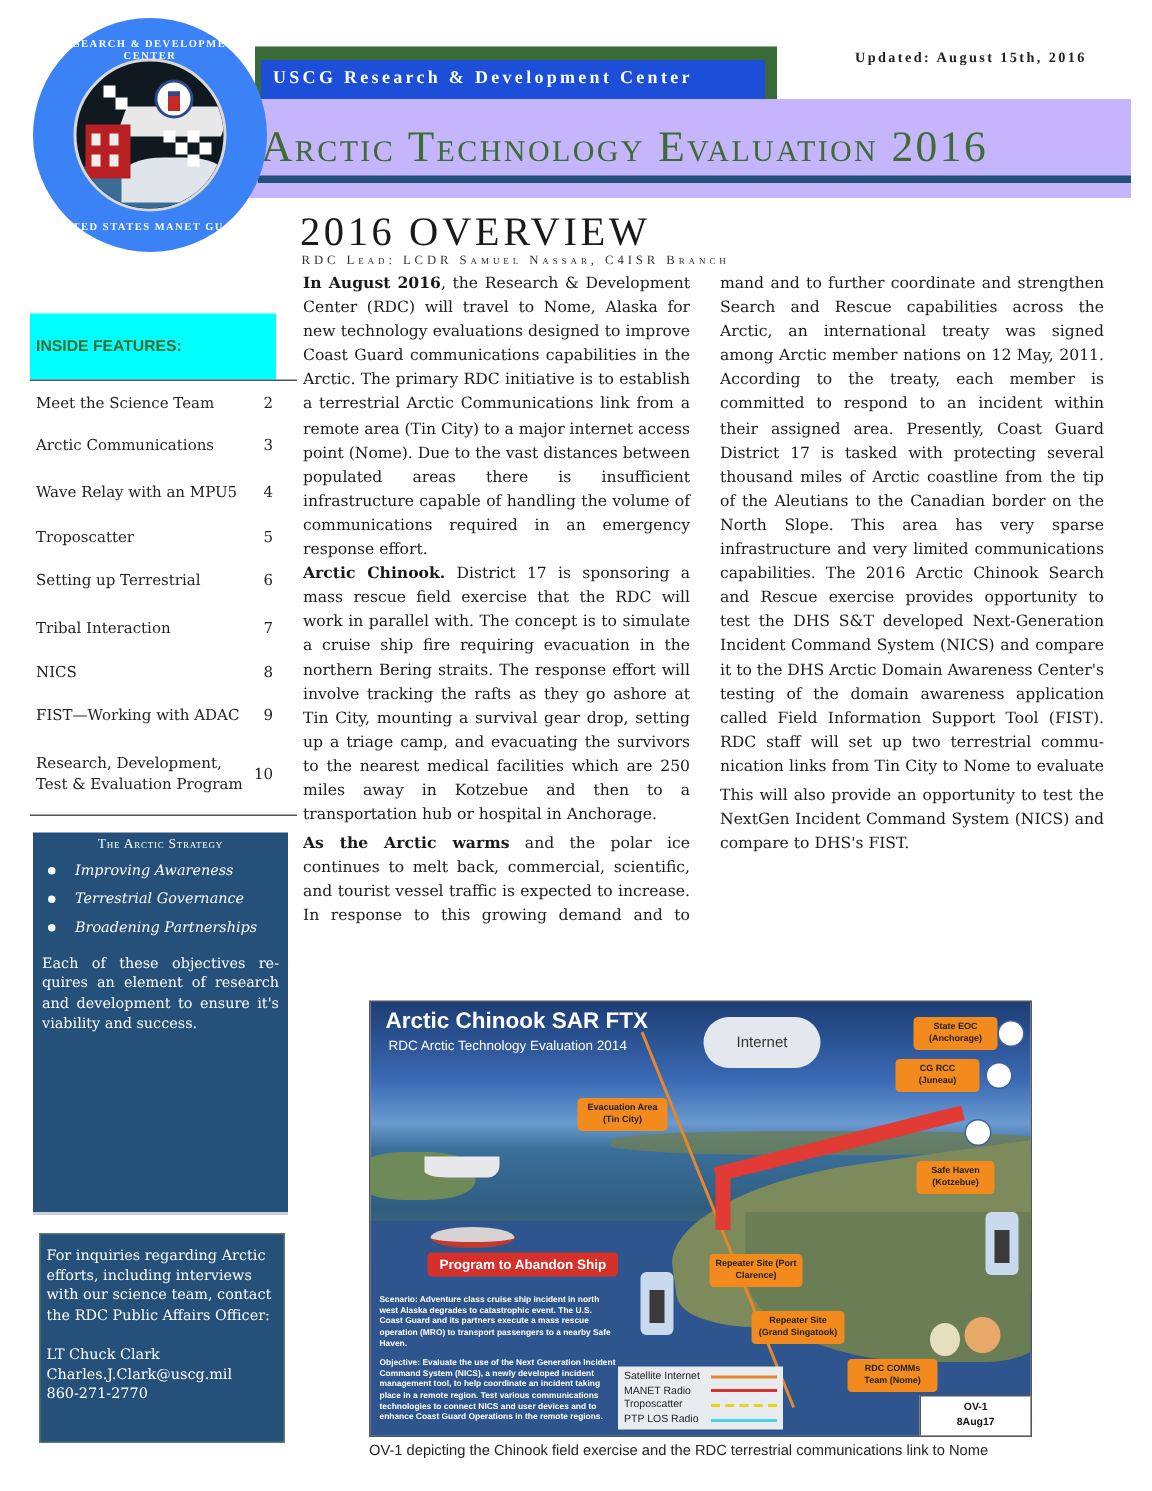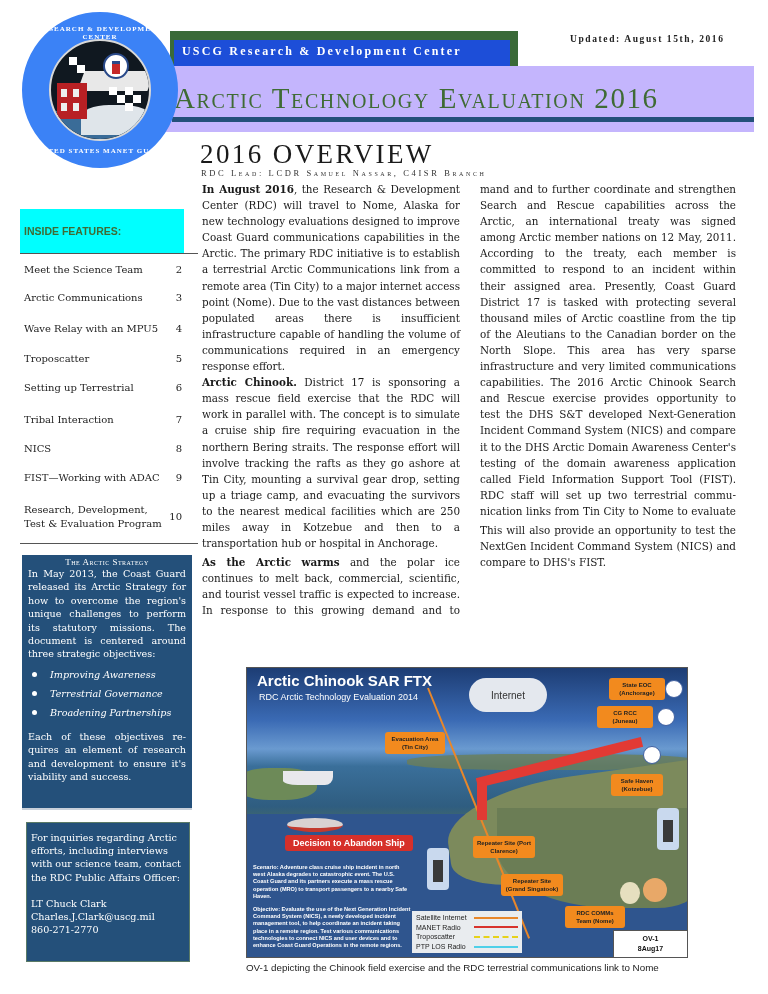--- a/index.html
+++ b/index.html
@@ -310,21 +310,20 @@
   <div class="toc-item" style="top:503px;height:28px;">
     <span class="toc-label">Research, Development,</span>
     <span class="toc-label" style="top:14px;">Test &amp; Evaluation Program</span>
     <span class="toc-page" style="top:7px;">10</span>
   </div>
 </div>
 <div class="features-rule bottom"></div>
 
 <div class="strategy-box">
   <div class="strategy-title">The Arctic Strategy</div>
-  <div class="strategy-text">In May 2013, the Coast Guard released its Arctic Strategy for how to overcome the re­gion's unique challenges to perform its statutory mis­sions. The document is cen­tered around three strategic objectives:</div>
   <ul class="strategy-list">
     <li>Improving Awareness</li>
     <li>Terrestrial Governance</li>
     <li>Broadening Partnerships</li>
   </ul>
   <div class="strategy-text">Each of these objectives re­quires an element of research and development to ensure it's viability and success.</div>
 </div>
 
 <div class="contact-box">
   <div class="contact-text">For inquiries regarding Arctic efforts, including interviews with our science team, con­tact the RDC Public Affairs Officer:</div>
@@ -366,21 +365,21 @@
   <div class="fig-label" style="left:362px;top:10px;width:56px;">State EOC (Anchorage)</div>
   <div class="fig-label" style="left:350px;top:38px;width:56px;">CG RCC (Juneau)</div>
   <div class="fig-nics" style="left:418px;top:12px;"></div>
   <div class="fig-nics" style="left:410px;top:40px;"></div>
   <div class="fig-nics" style="left:396px;top:78px;"></div>
   <div class="fig-label" style="left:138px;top:64px;width:60px;">Evacuation Area (Tin City)</div>
   <div class="fig-label" style="left:364px;top:106px;width:52px;">Safe Haven (Kotzebue)</div>
   <div class="fig-label" style="left:226px;top:168px;width:62px;">Repeater Site (Port Clarence)</div>
   <div class="fig-label" style="left:254px;top:206px;width:62px;">Repeater Site (Grand Singatook)</div>
   <div class="fig-label" style="left:318px;top:238px;width:60px;">RDC COMMs Team (Nome)</div>
-  <div class="fig-red-label">Decision to Abandon Ship</div>
+  <div class="fig-red-label">Program to Abandon Ship</div>
 
   <div class="fig-radio" style="left:180px;top:180px;"></div>
   <div class="fig-radio" style="left:410px;top:140px;"></div>
   <div class="fig-dish"></div>
   <div class="fig-dome"></div>
 
   <div class="fig-scenario">
     <p>Scenario: Adventure class cruise ship incident in north west Alaska degrades to catastrophic event. The U.S. Coast Guard and its partners execute a mass rescue operation (MRO) to transport passengers to a nearby Safe Haven.</p>
     <p>Objective: Evaluate the use of the Next Generation Incident Command System (NICS), a newly developed incident management tool, to help coordinate an incident taking place in a remote region. Test various communications technologies to connect NICS and user devices and to enhance Coast Guard Operations in the remote regions.</p>
   </div>

